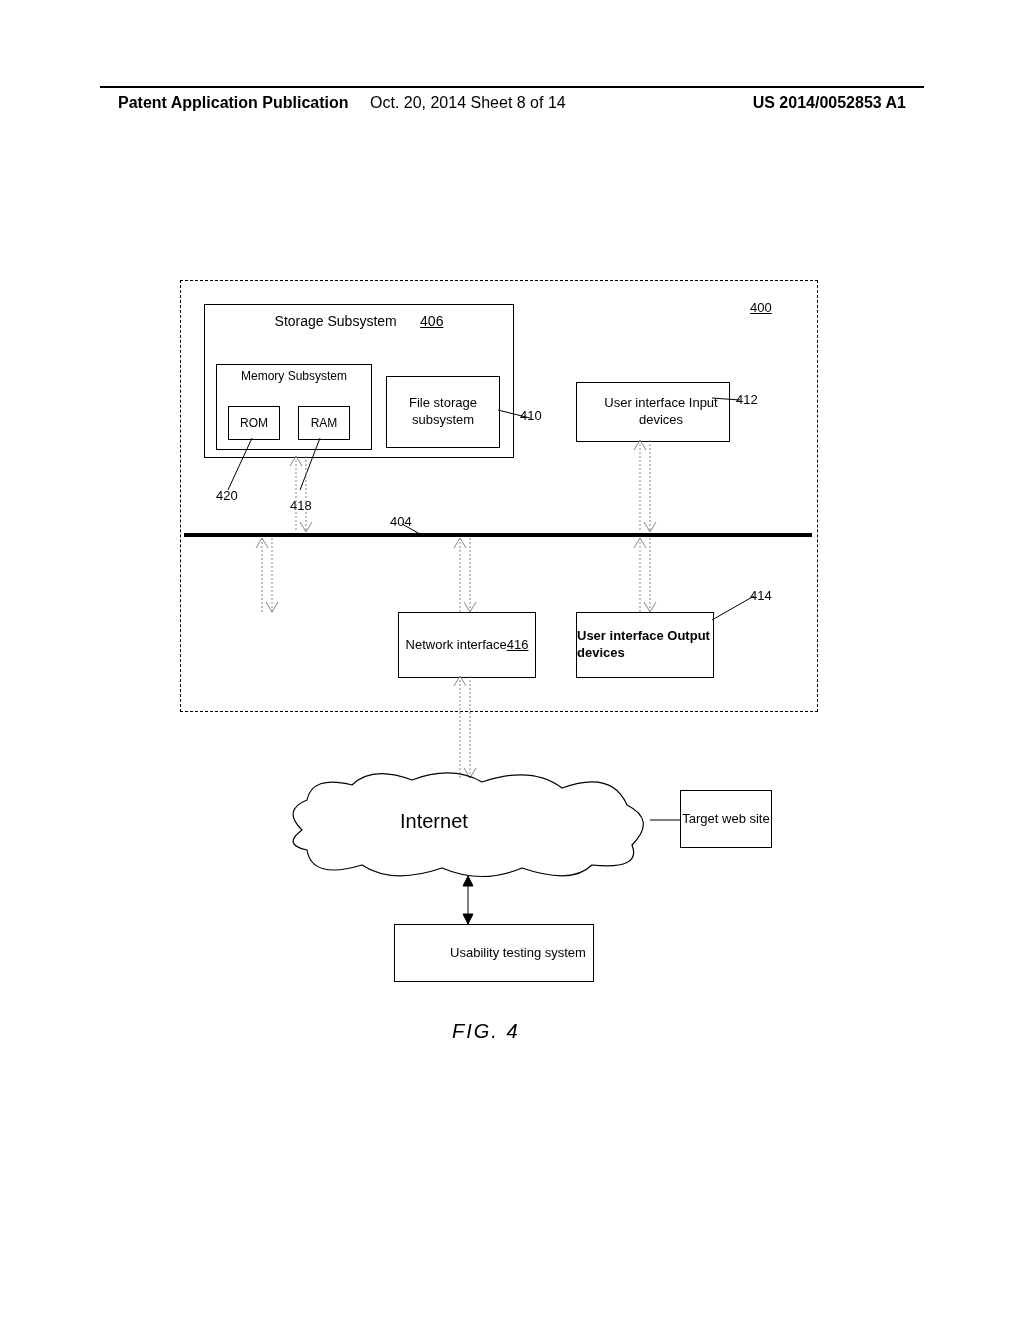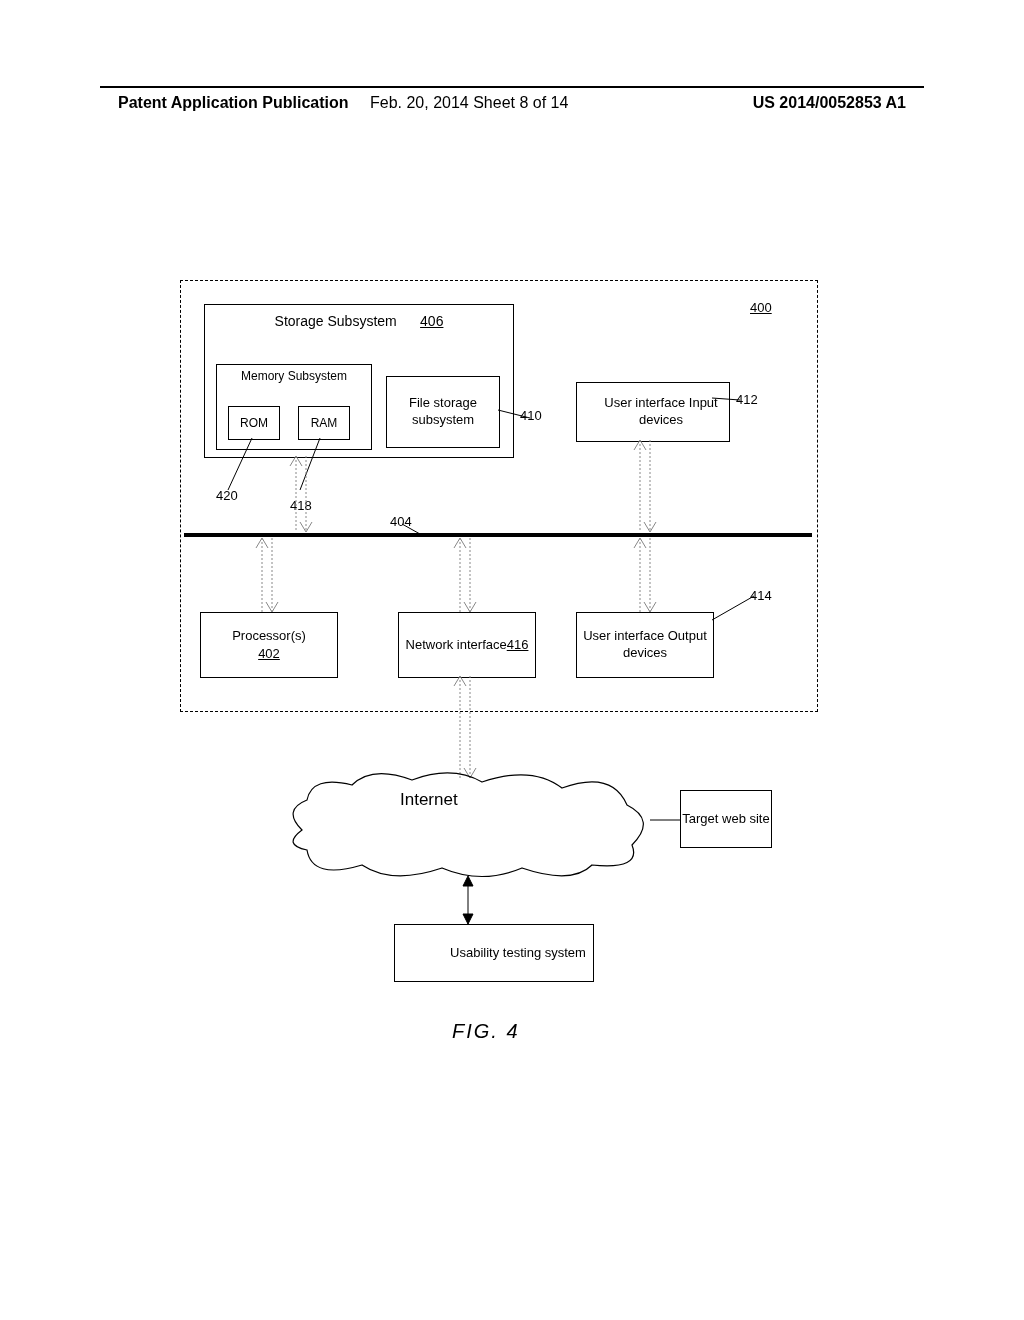--- a/index.html
+++ b/index.html
@@ -162,39 +162,39 @@
     line-height: 1.4;
   }
   .ui-out-box {
     position: absolute;
     border: 1px solid #000;
     left: 576px;
     top: 612px;
     width: 136px;
     height: 64px;
     font-size: 13px;
-    text-align: center;
-    display: flex;
-    align-items: center;
-    justify-content: center;
-    line-height: 1.3;
+    display: flex;
+    align-items: center;
+    justify-content: center;
+    line-height: 1.3;
+    font-weight: bold;
   }
   .cloud {
     position: absolute;
     left: 282px;
     top: 770px;
     width: 370px;
     height: 110px;
   }
   .cloud svg { width: 100%; height: 100%; }
   .cloud-label {
     position: absolute;
     left: 400px;
-    top: 790px;
-    font-size: 17px;
+    top: 810px;
+    font-size: 20px;
   }
   .target-box {
     position: absolute;
     border: 1px solid #000;
     left: 680px;
     top: 790px;
     width: 90px;
     height: 56px;
     font-size: 13px;
     text-align: center;
@@ -233,21 +233,21 @@
   .underline {
     text-decoration: underline;
   }
 </style>
 </head>
 <body>
 
 <div class="page">
   <div class="header-line"></div>
   <div class="header-left">Patent Application Publication</div>
-  <div class="header-center">Feb. 20, 2014   Sheet 8 of 14</div>
+  <div class="header-center">Oct. 20, 2014   Sheet 8 of 14</div>
   <div class="header-right">US 2014/0052853 A1</div>
 
   <div class="sys-box main-box"></div>
   <div class="ref-label underline" style="left:750px; top:300px;">400</div>
 
   <div class="storage-box">
     <div style="text-align:center; font-size:14px; margin-top:8px;">
       <span>Storage Subsystem</span>
       &nbsp;&nbsp;&nbsp;&nbsp;
       <span class="underline">406</span>
@@ -263,24 +263,20 @@
   <div class="file-box">
       <span>File storage subsystem</span>
     </div>
 
   <div class="ui-input-box">
       <span>User interface Input devices</span>
     </div>
 
   <div class="bus-line"></div>
 
-  <div class="proc-box">
-    <span>Processor(s)</span>
-    <span class="underline">402</span>
-  </div>
   <div class="net-box">
     <span>Network interface</span>
     <span class="underline">416</span>
   </div>
   <div class="ui-out-box">
       <span>User interface Output devices</span>
     </div>
 
   <div class="ref-label" style="left:520px; top:408px;">410</div>
   <div class="ref-label" style="left:736px; top:392px;">412</div>

